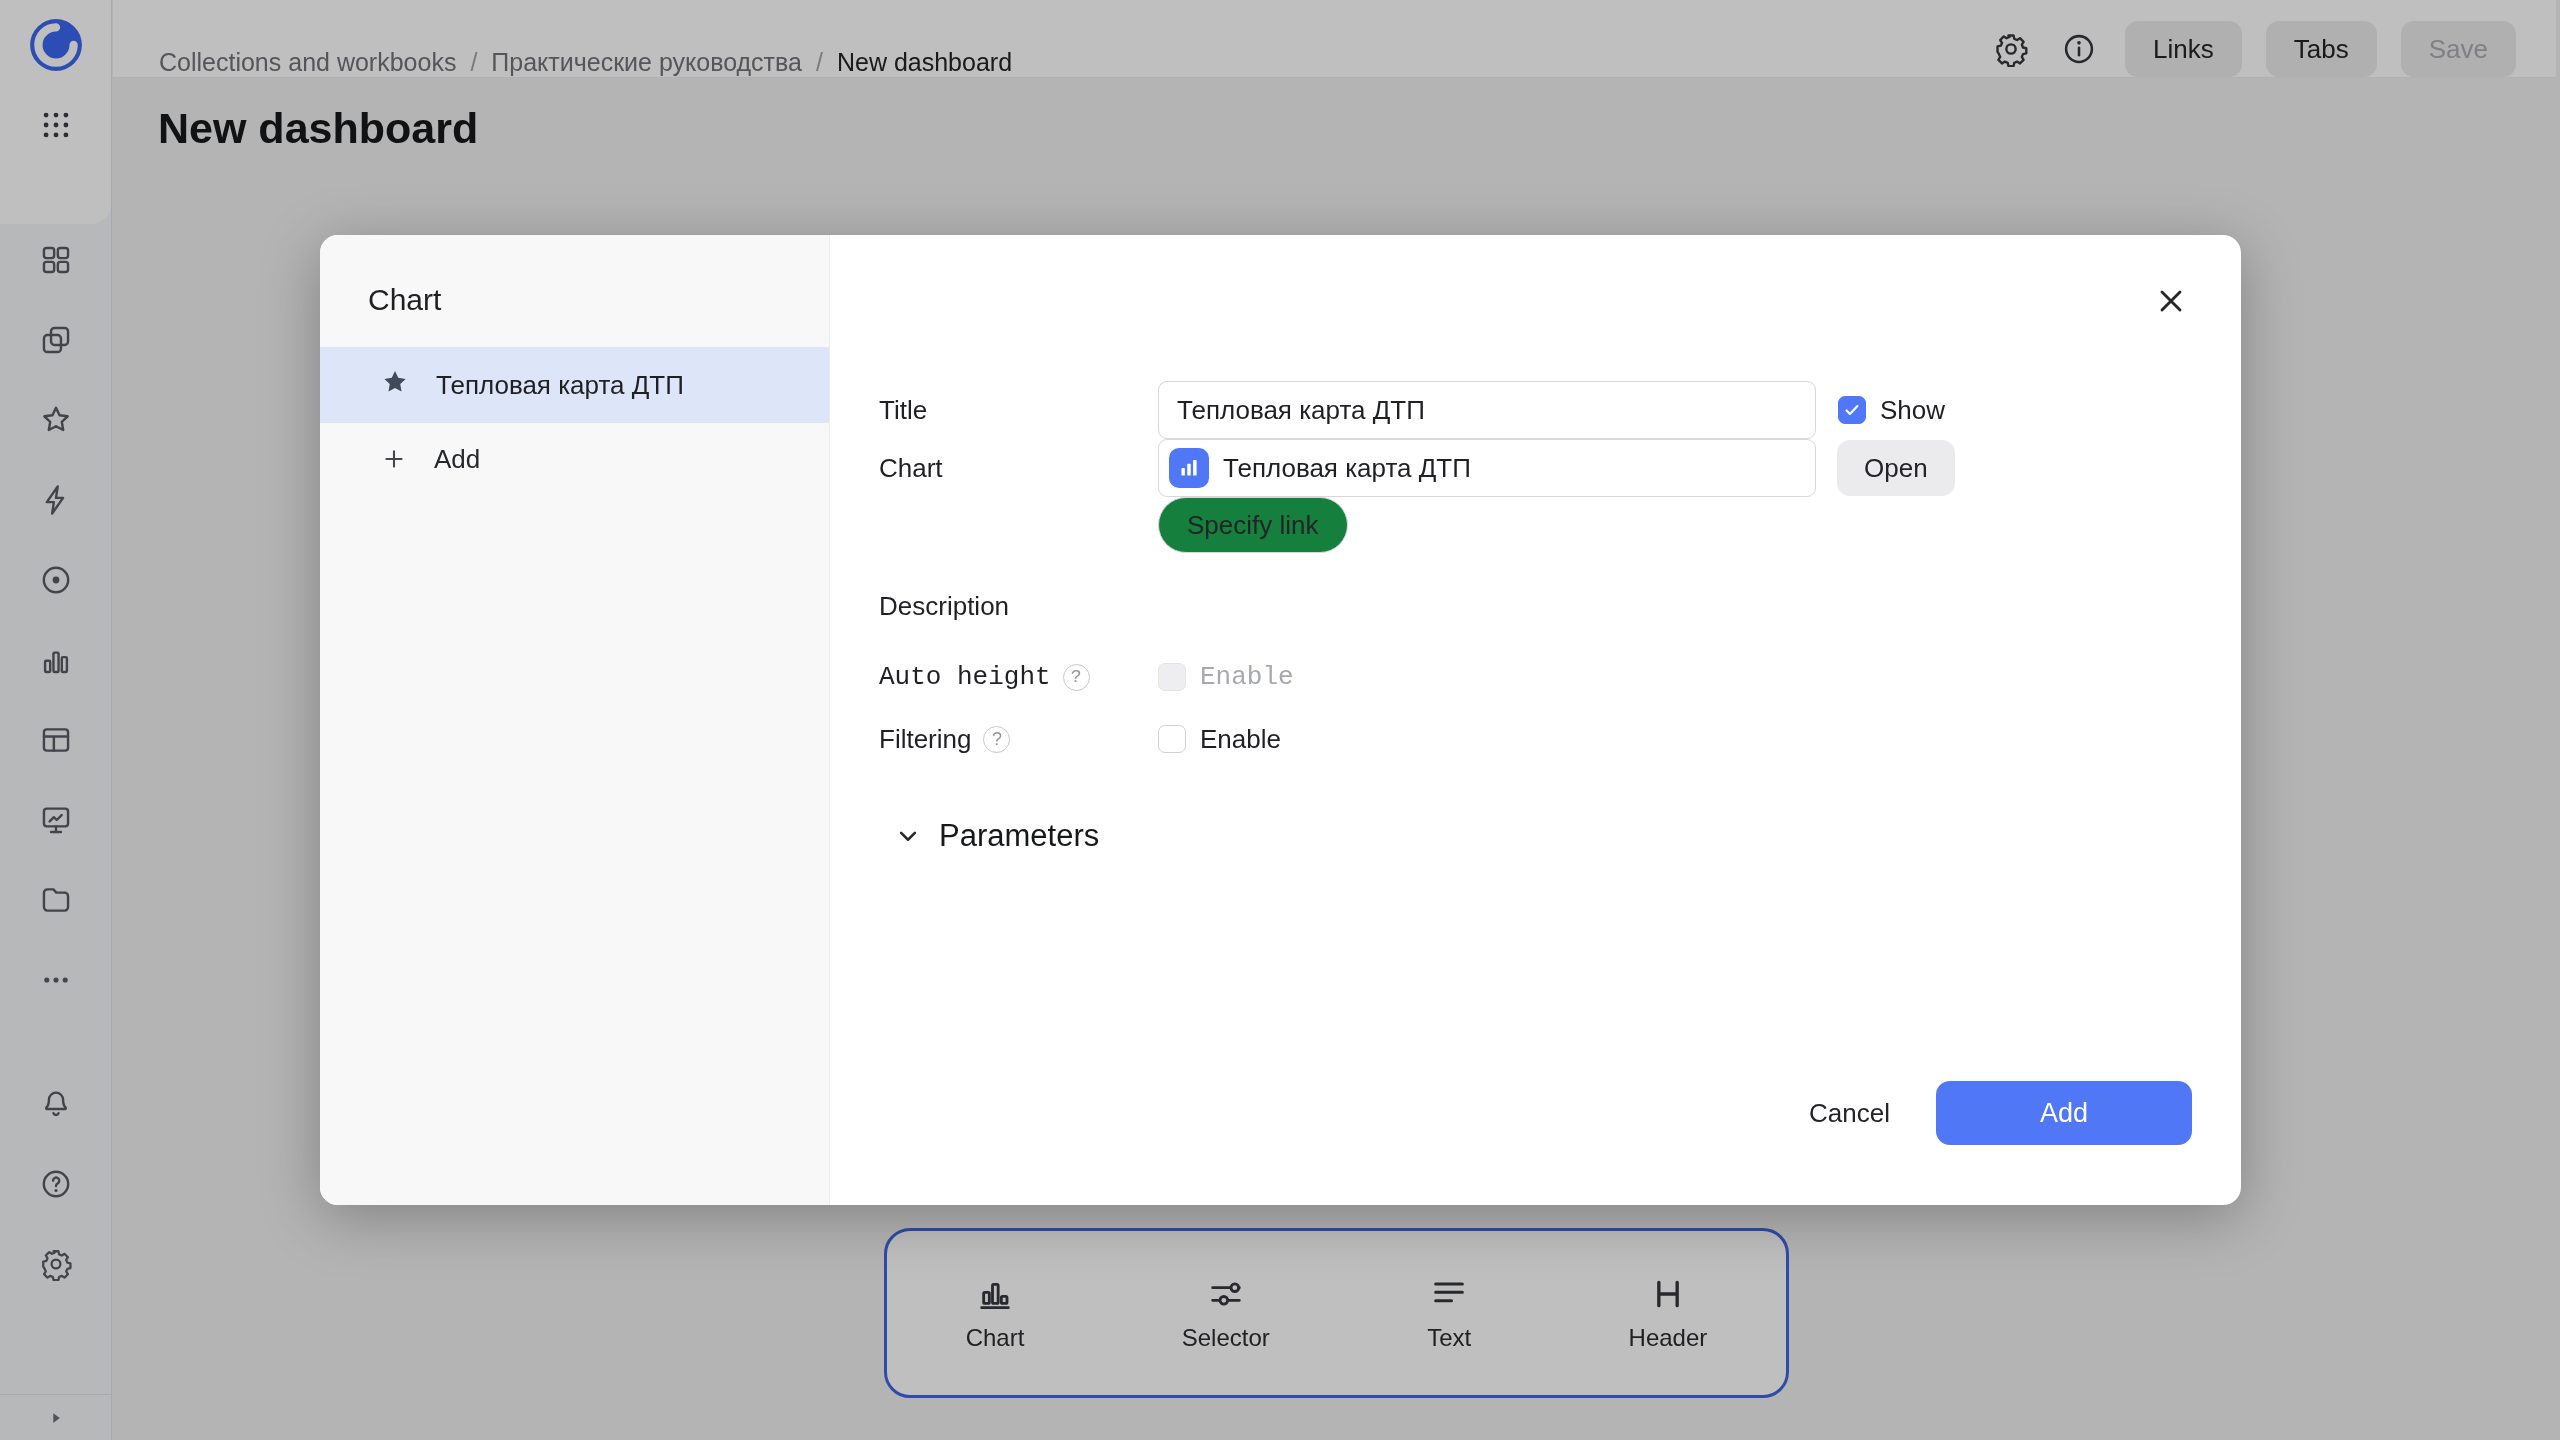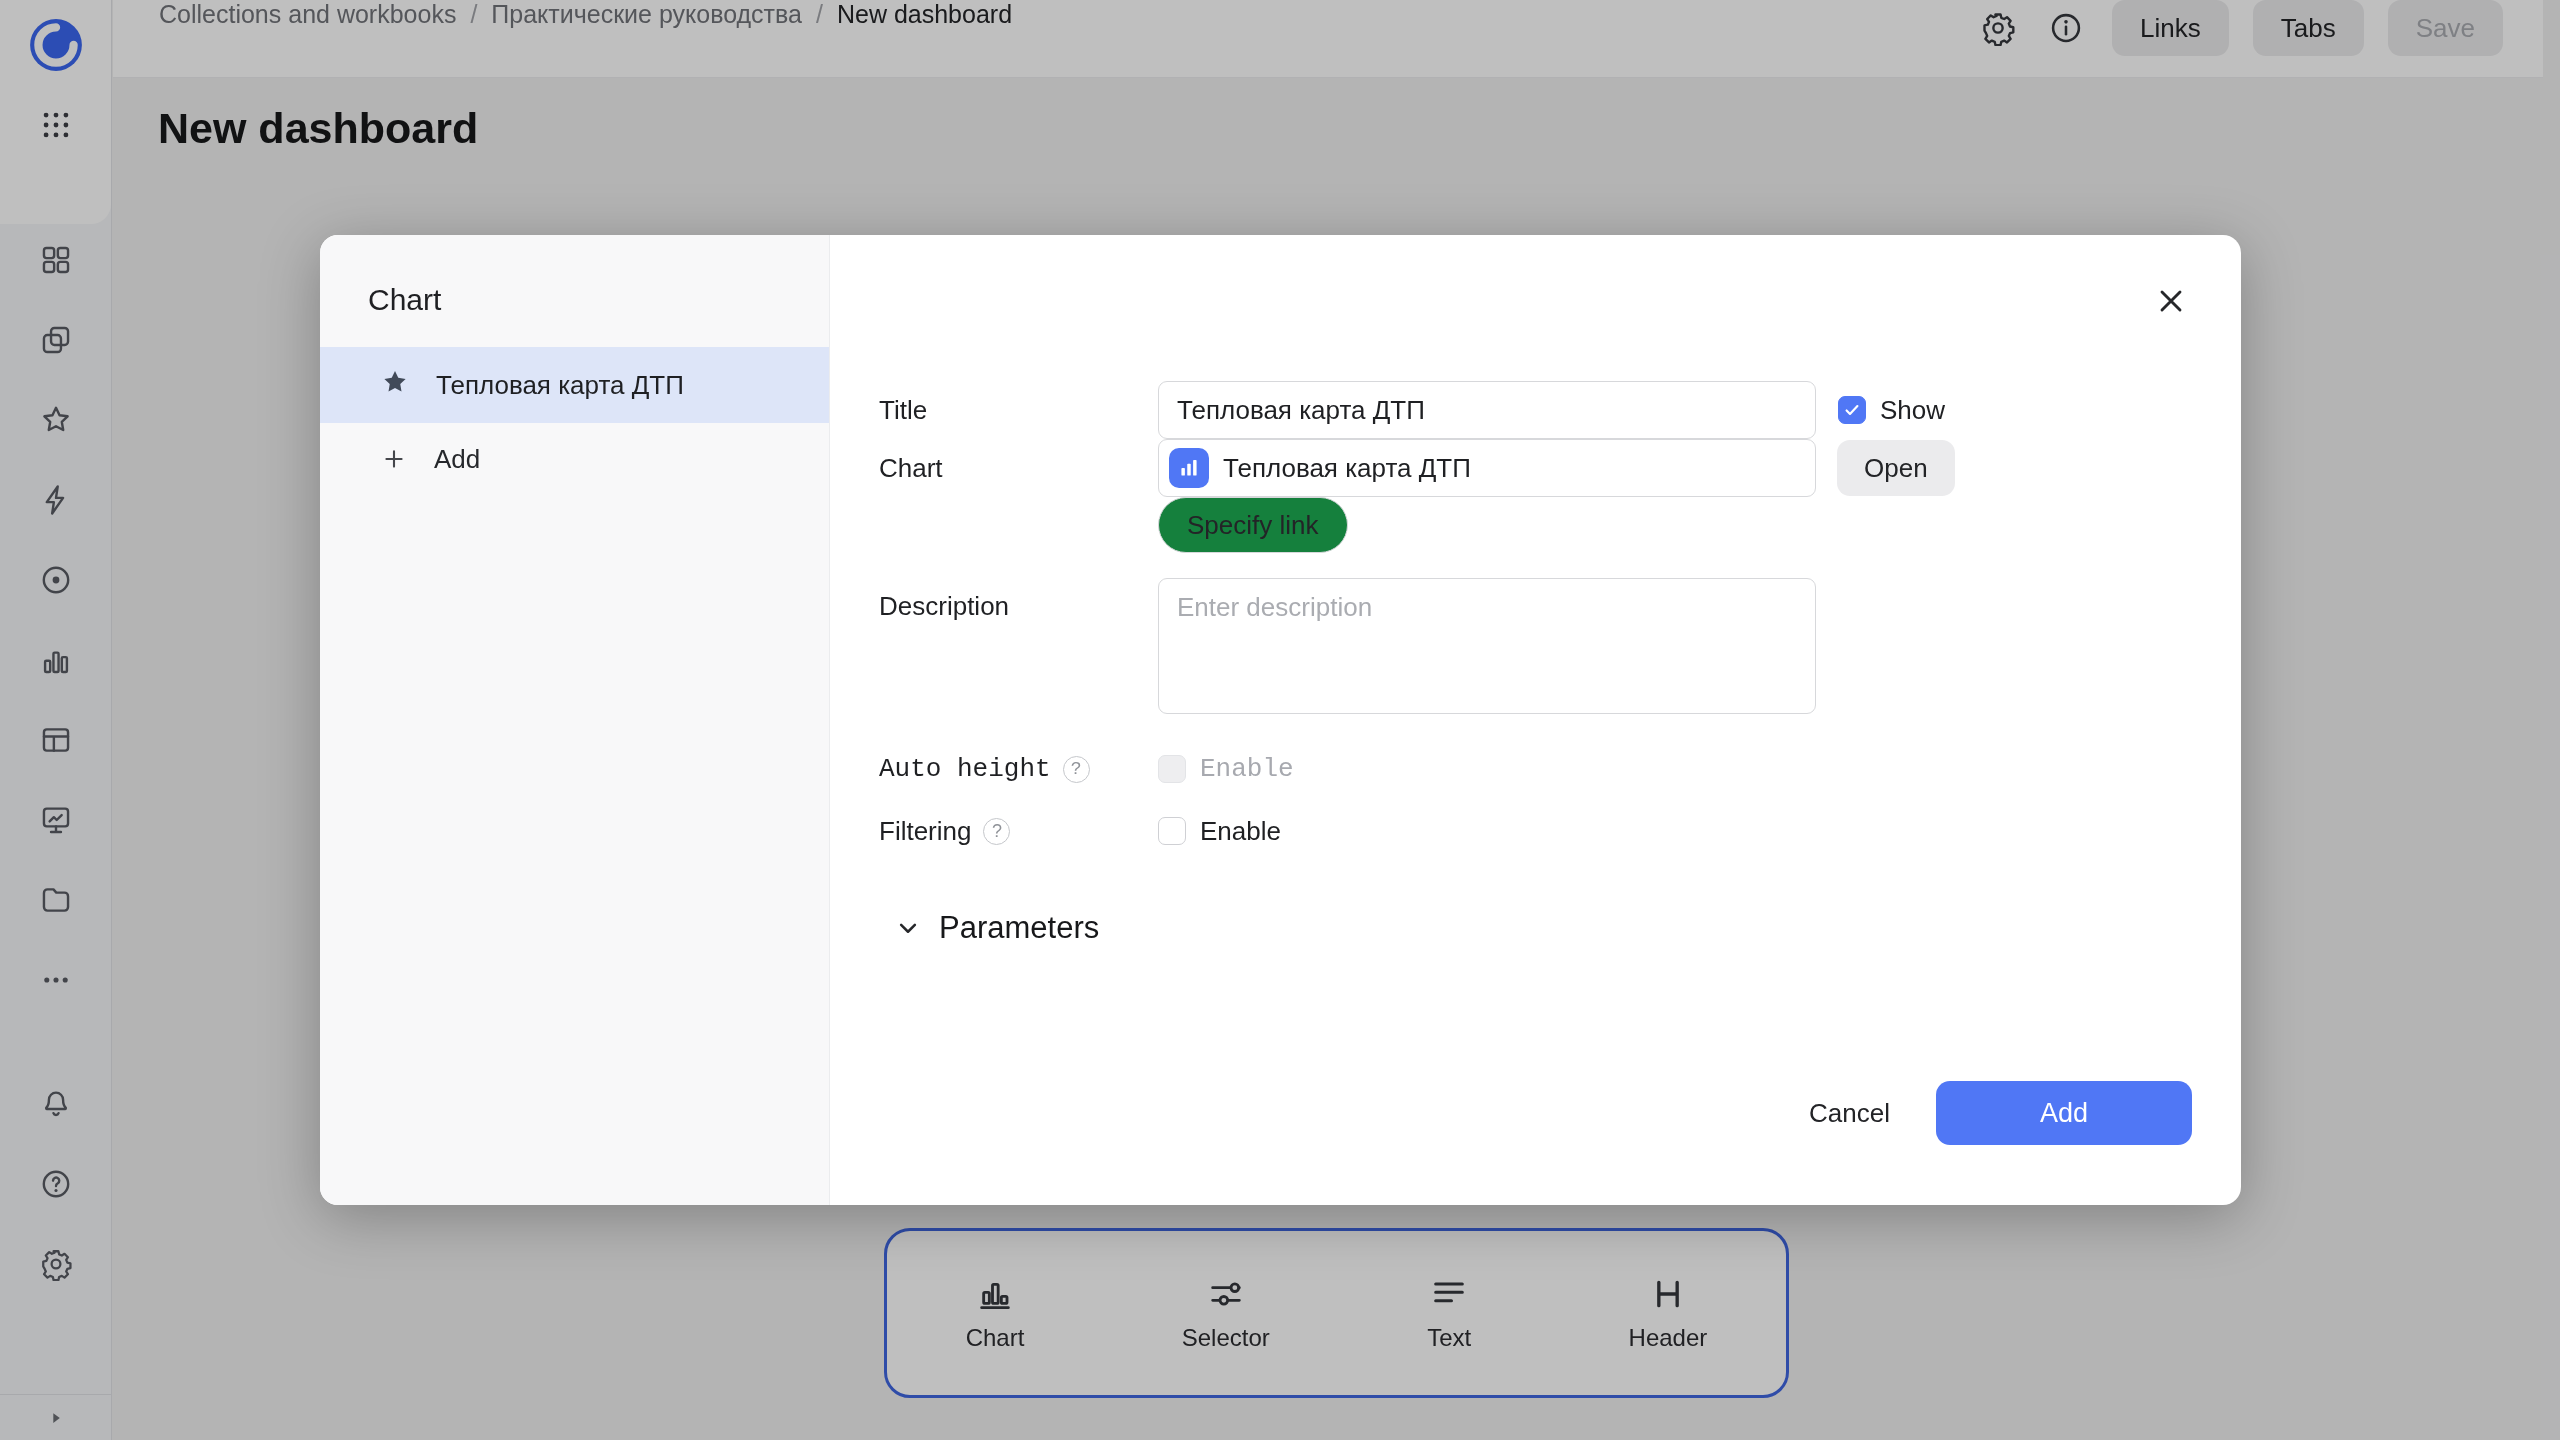--- a/index.html
+++ b/index.html
@@ -13,21 +13,21 @@
   .logo svg { width:58px; height:58px; display:block; }
   .side-icon { width:100%; height:80px; display:flex; align-items:center; justify-content:center; color:#585b63; cursor:pointer; }
   .sidebar-top .side-icon { height:auto; color:#3c3e44; }
   .side-icon svg { width:34px; height:34px; }
   .side-group-main { position:absolute; top:220px; left:0; width:100%; }
   .side-group-bottom { position:absolute; top:1064px; left:0; width:100%; }
   .sidebar-footer { position:absolute; bottom:0; left:0; width:100%; height:46px; border-top:1px solid #e1e2e6; display:flex; align-items:center; justify-content:center; color:#6b6e75; cursor:pointer; }
   .sidebar-footer svg { width:26px; height:26px; }
 
   
-  .topbar { position:absolute; left:113px; top:0; right:17px; height:78px; background:#fff; border-bottom:1px solid #ededef; display:flex; align-items:flex-start; justify-content:space-between; padding:0 40px 0 46px; z-index:1; }
+  .topbar { position:absolute; left:113px; top:0; right:4px; height:78px; background:#fff; border-bottom:1px solid #ededef; display:flex; align-items:flex-end; justify-content:space-between; padding:0 40px 0 46px; z-index:1; }
   .breadcrumbs { display:flex; align-items:center; font-size:25px; }
   .crumb { color:#717379; cursor:pointer; }
   .crumb.current { color:#232427; cursor:default; }
   .crumb-sep { color:#a3a5aa; margin:0 14px; }
   .topbar-actions { display:flex; align-items:center; gap:24px; }
   .icon-btn { width:44px; height:44px; display:flex; align-items:center; justify-content:center; color:#35373c; cursor:pointer; }
   .icon-btn svg { width:36px; height:36px; }
   .btn { display:inline-flex; align-items:center; justify-content:center; height:56px; padding:0 28px; border:none; border-radius:13px; background:#ebebed; color:#232427; font-size:26px; font-family:inherit; cursor:pointer; }
   .btn-disabled { color:#a9abb0; cursor:default; }
 
@@ -338,21 +338,20 @@
           <button class="btn btn-open">Open</button>
         </div>
 
         <div class="frow mb-specify">
           <span class="flabel"></span>
           <button class="btn btn-outline">Specify link</button>
         </div>
 
         <div class="frow top mb-desc">
           <span class="flabel">Description</span>
-          <textarea class="desc" placeholder="Enter description" style=""></textarea>
         </div>
 
         <div class="frow mb-check">
           <span class="flabel">
             <span>Auto height</span>
             <span class="help"><i>?</i></span>
           </span>
           <span class="checkbox disabled"></span>
           <span class="cb-label muted">Enable</span>
         </div>

